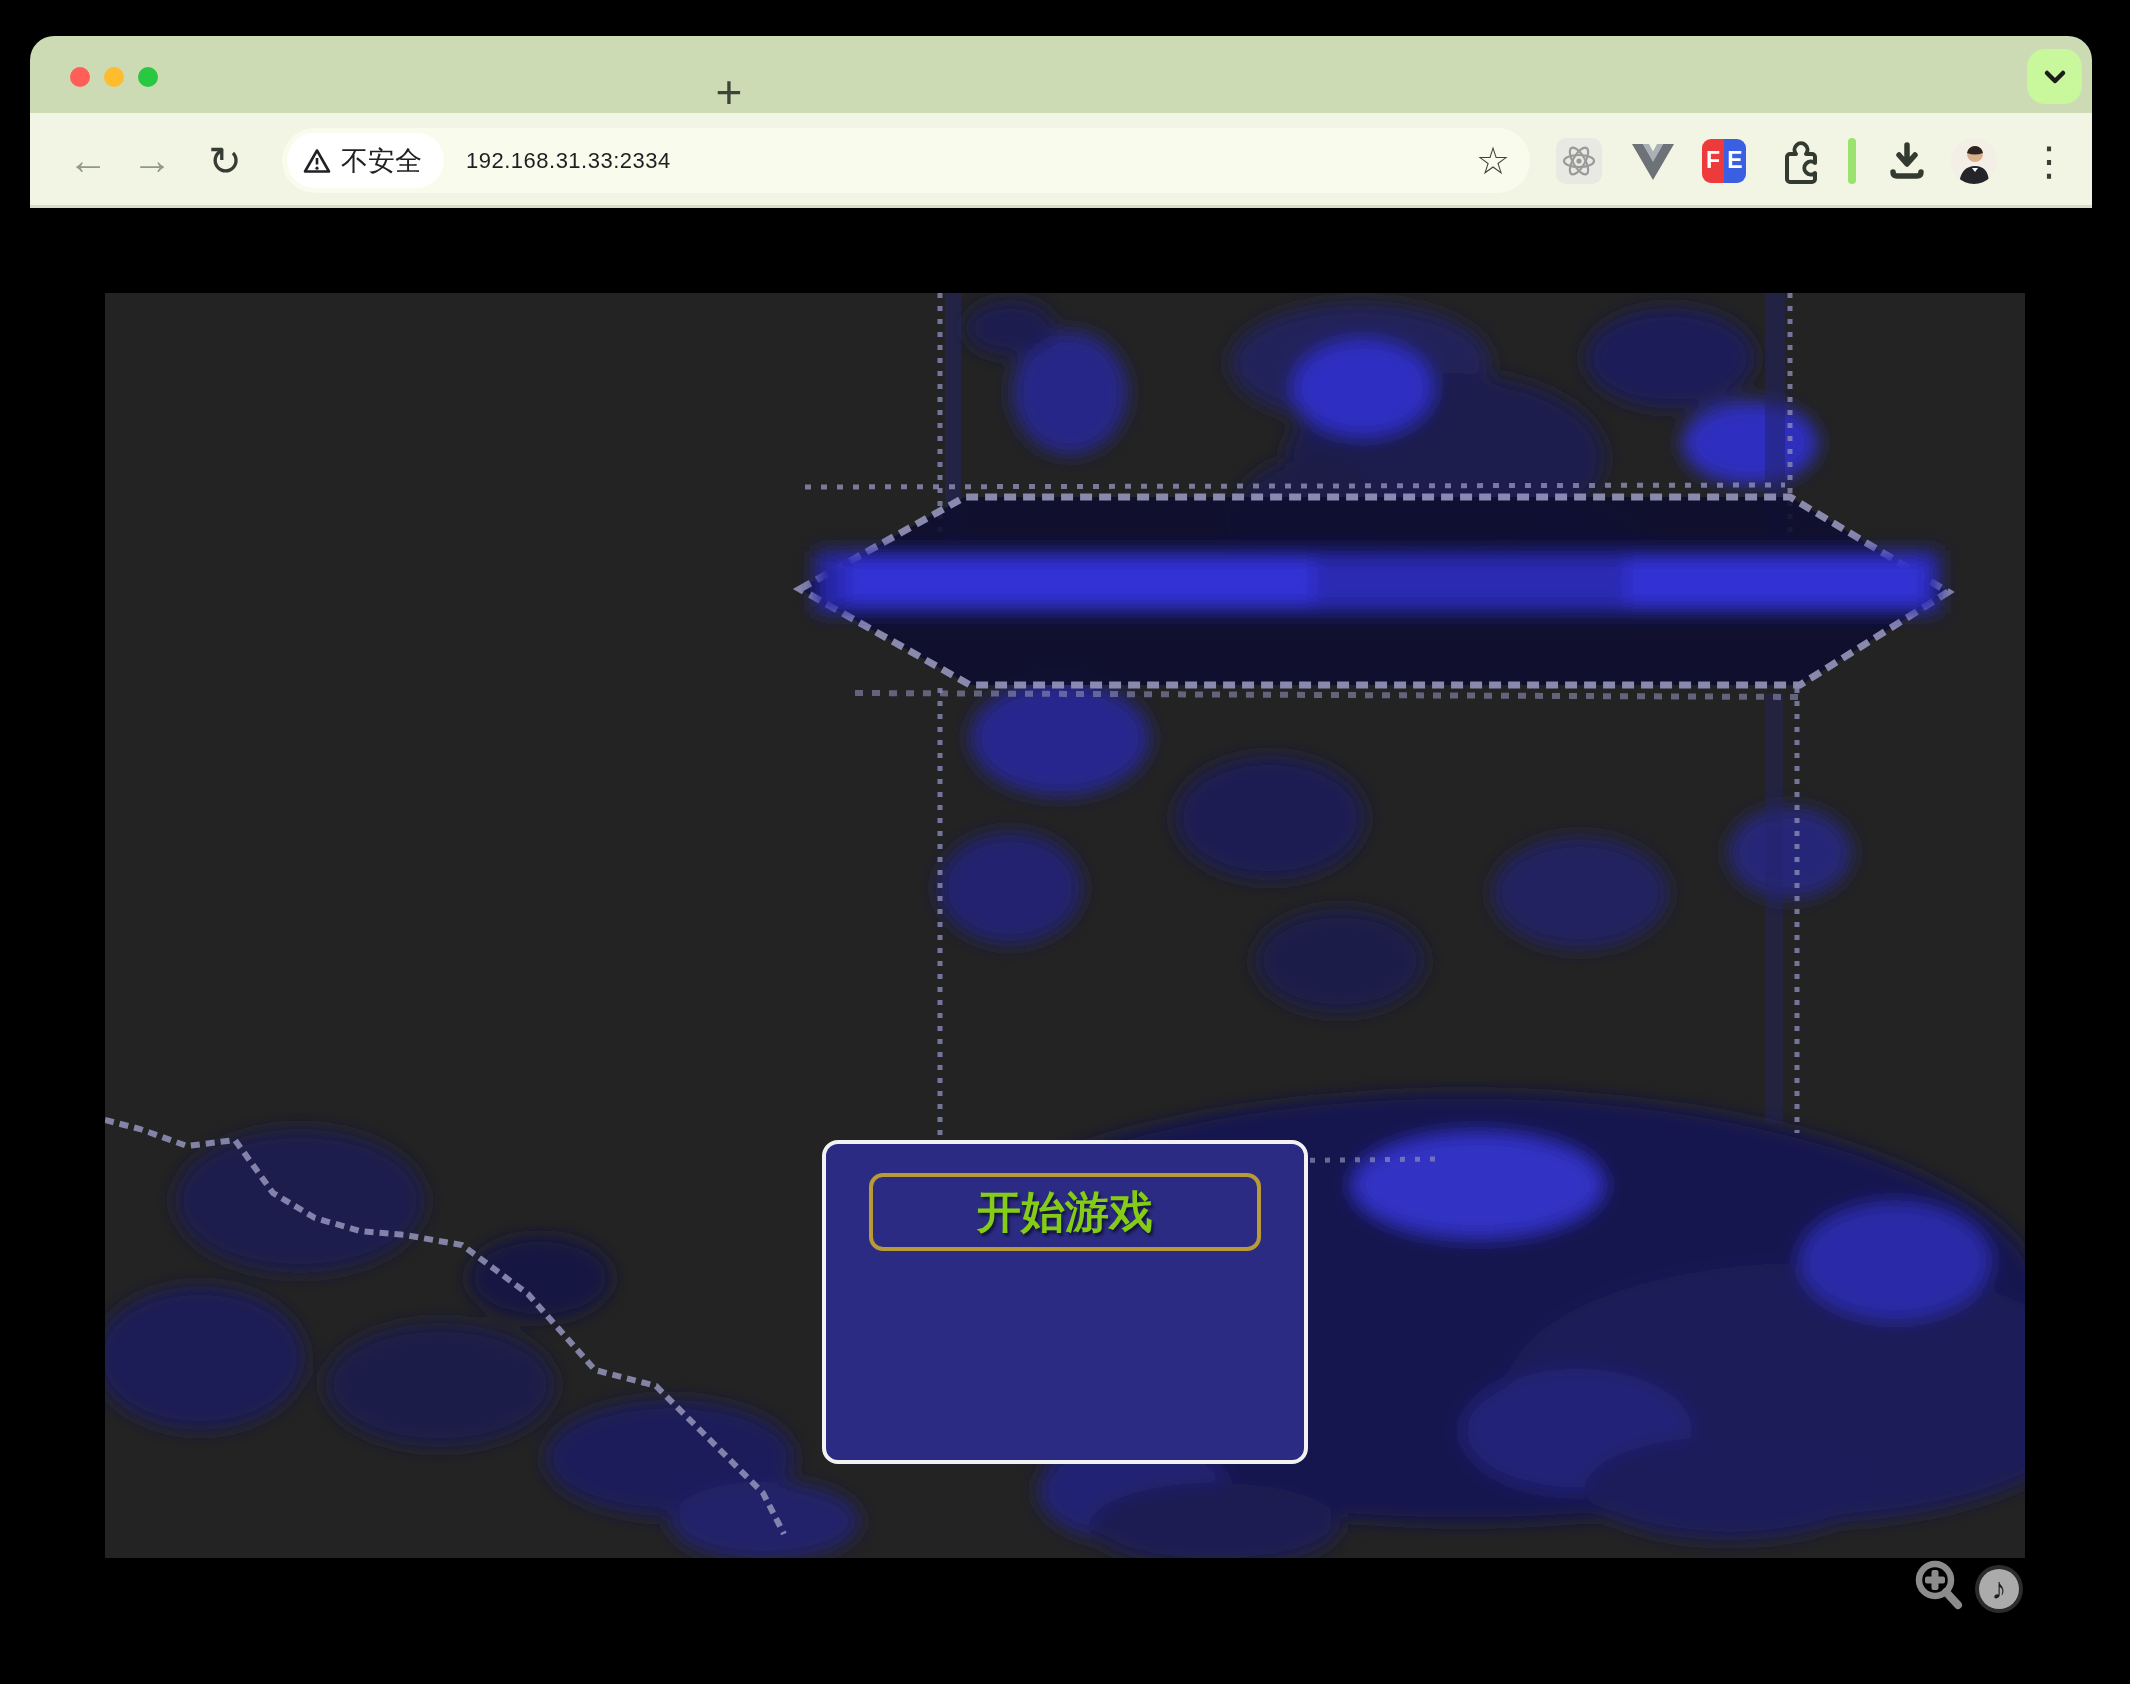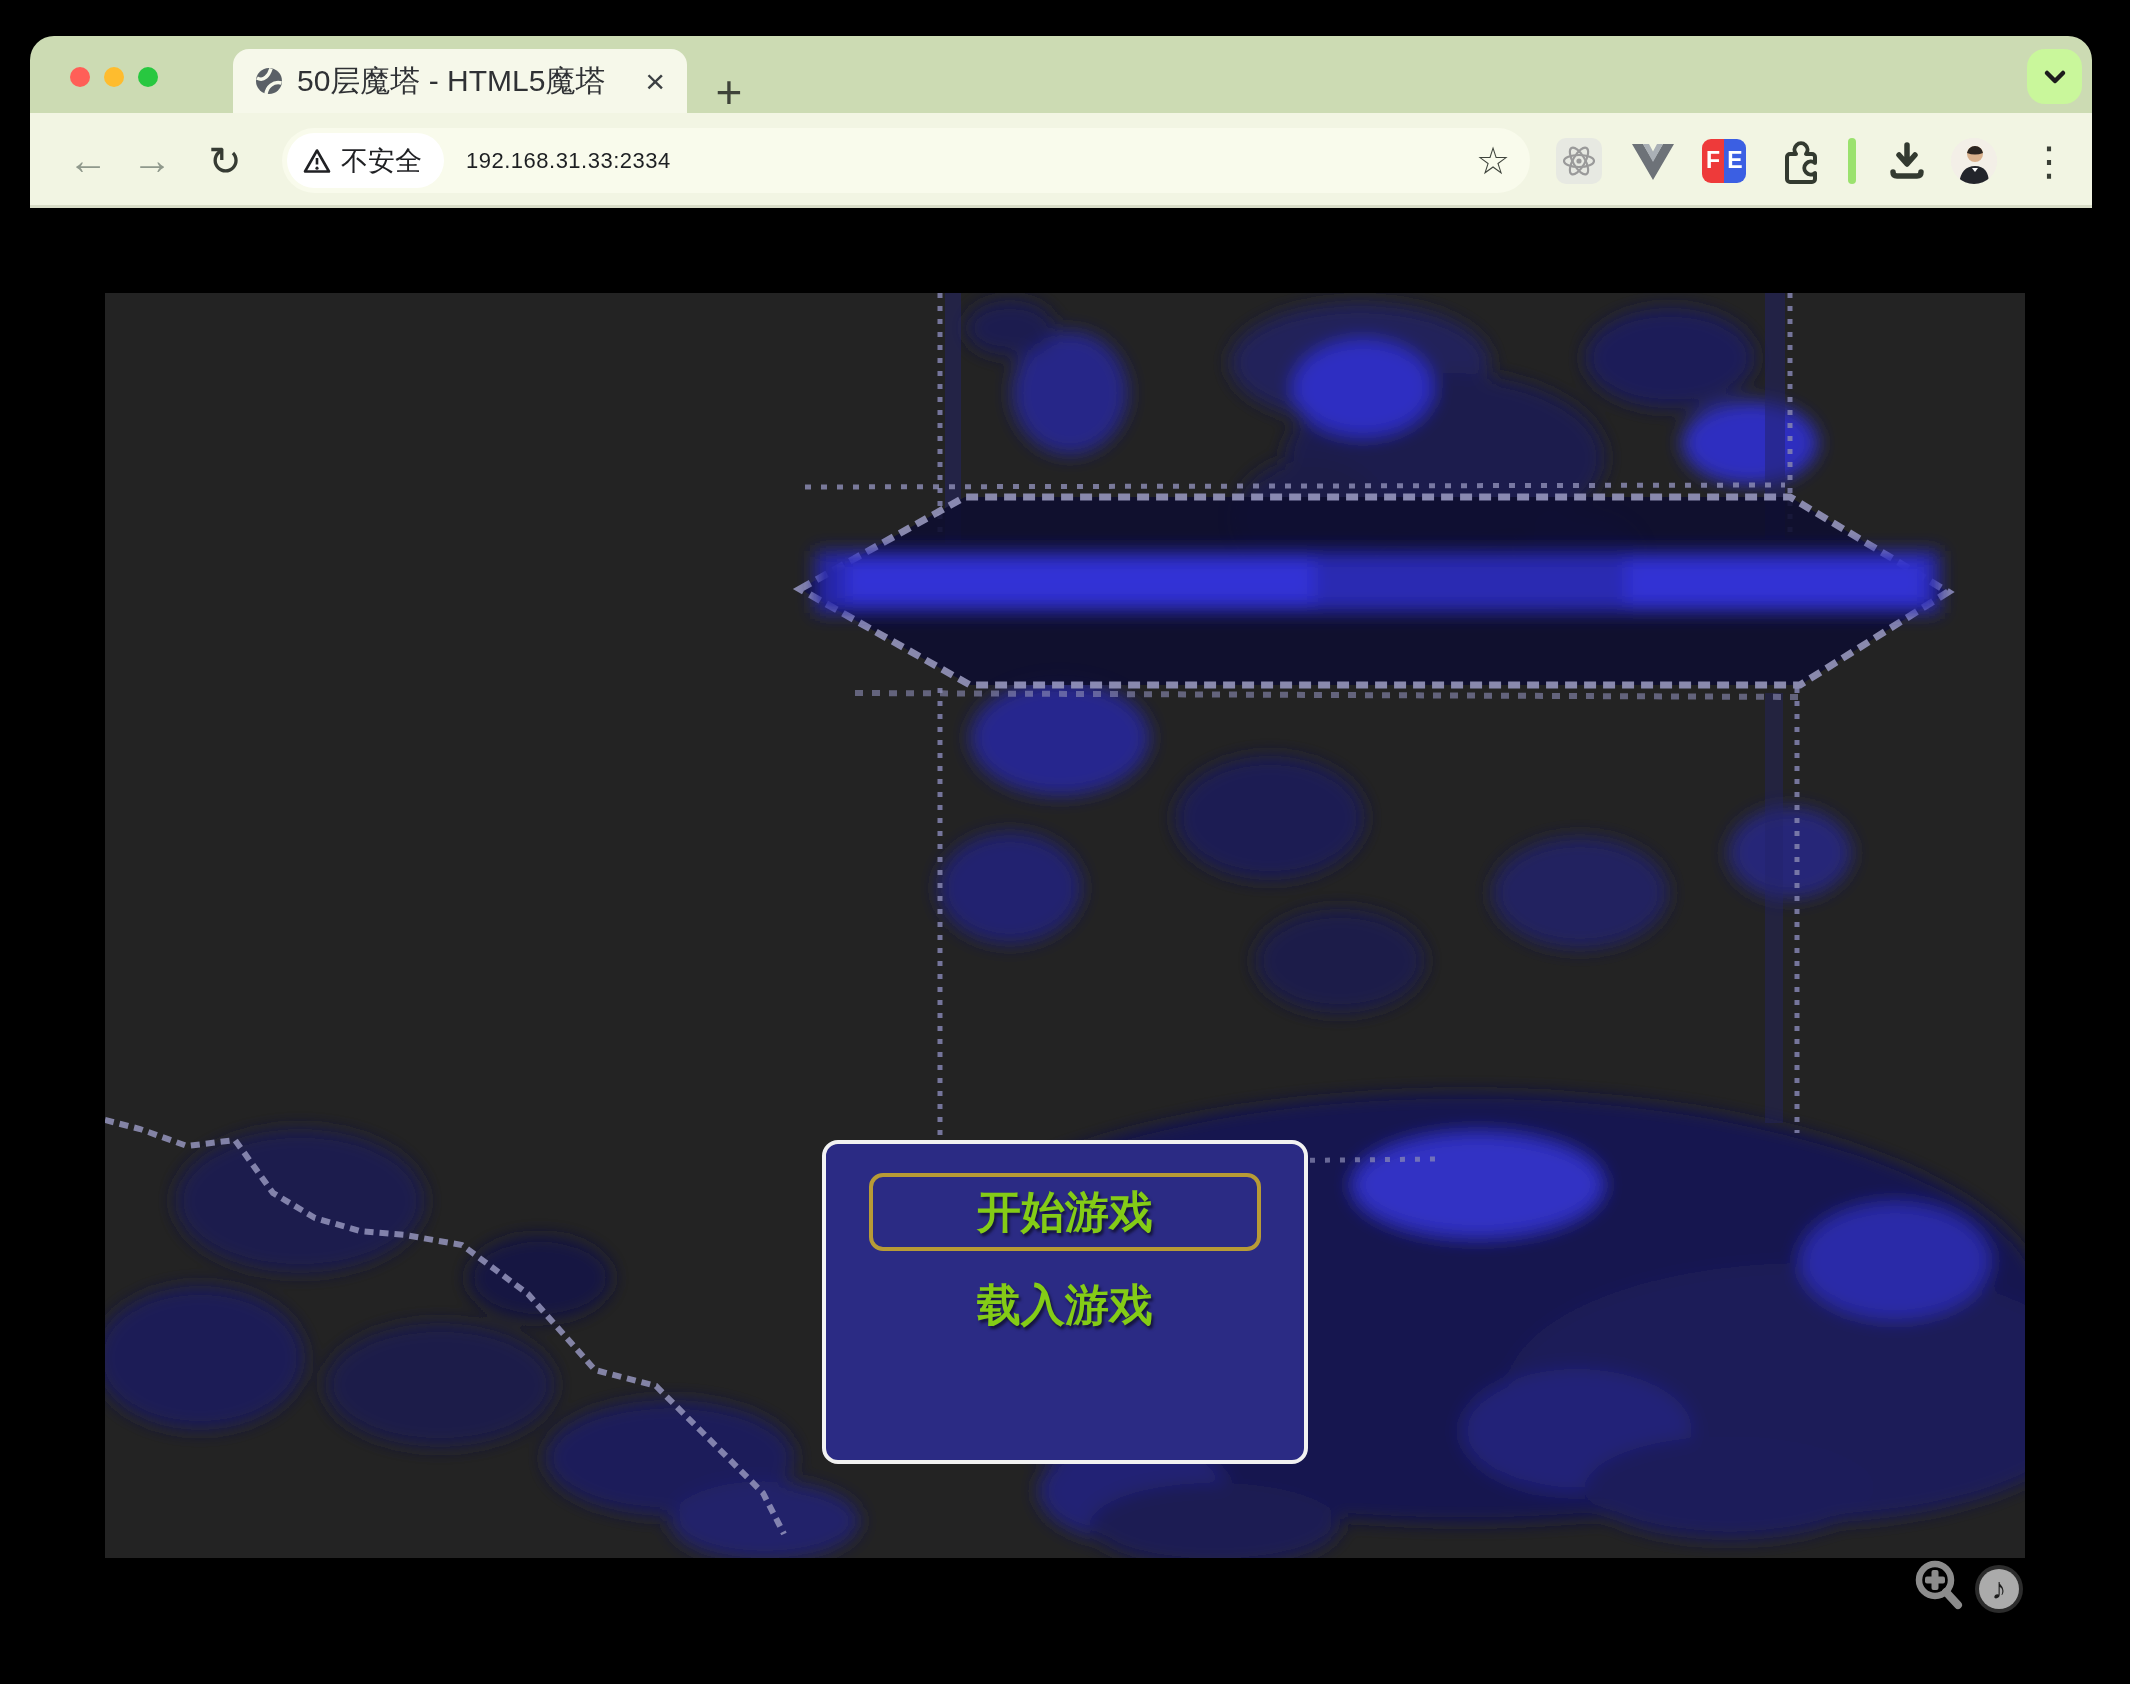--- a/index.html
+++ b/index.html
@@ -74,29 +74,20 @@
 
 <div class="browser-window">
 
   <div class="tabstrip">
     <div class="traffic">
       <span class="light" style="background:#ff5f57"></span>
       <span class="light" style="background:#febc2e"></span>
       <span class="light" style="background:#28c840"></span>
     </div>
 
-    <div class="tab">
-      <svg class="favicon" viewBox="0 0 28 28">
-        <circle cx="14" cy="14" r="13" fill="#5a6066"></circle>
-        <path d="M2,11 C9,15 14,8 16,1.5" stroke="#f6f8ea" stroke-width="3.5" fill="none"></path>
-        <path d="M26.5,16 C18,14 12,20 11,27" stroke="#f6f8ea" stroke-width="3.5" fill="none"></path>
-      </svg>
-      <span class="tab-title">50层魔塔 - HTML5魔塔</span>
-      <span class="tab-close">×</span>
-    </div>
 
     <div class="newtab">+</div>
 
     <div class="chevron-pill">
       <svg width="34" height="34" viewBox="0 0 34 34">
         <polyline points="9,13 17,21 25,13" fill="none" stroke="#1c1c1c" stroke-width="4.5" stroke-linecap="round" stroke-linejoin="round"></polyline>
       </svg>
     </div>
   </div>
 
@@ -248,21 +239,20 @@
         </g>
         <line x1="700" y1="194" x2="1680" y2="192" stroke="#8f8fb8" stroke-width="5" stroke-dasharray="6 10" opacity=".8"></line>
         <line x1="750" y1="400" x2="1700" y2="404" stroke="#8f8fb8" stroke-width="6" stroke-dasharray="8 9" opacity=".6"></line>
 
         <polyline points="0,827 35,836 82,853 130,847 168,900 210,925 255,938 300,942 357,952 423,1001 490,1077 551,1093 597,1139 658,1200 679,1241" fill="none" stroke="#9494bc" stroke-width="6" stroke-dasharray="9 6" opacity=".85"></polyline>
         <line x1="740" y1="872" x2="1335" y2="866" stroke="#8d8db6" stroke-width="5" stroke-dasharray="5 10" opacity=".7"></line>
       </svg>
 
       <div class="game-menu">
         <div class="mi sel">开始游戏</div>
-        <div class="mi r1">载入游戏</div>
       </div>
     </div>
 
     <div class="fbtn" style="left:1881px; top:1349px">
       <svg width="56" height="56" viewBox="0 0 56 56">
         <circle cx="24" cy="23" r="16" fill="none" stroke="#8c8c8c" stroke-width="6.5"></circle>
         <rect x="14" y="19.5" width="20" height="7" rx="2" fill="#8c8c8c"></rect>
         <rect x="20.5" y="13" width="7" height="20" rx="2" fill="#8c8c8c"></rect>
         <line x1="35" y1="35" x2="47" y2="48" stroke="#8c8c8c" stroke-width="8" stroke-linecap="round"></line>
       </svg>

